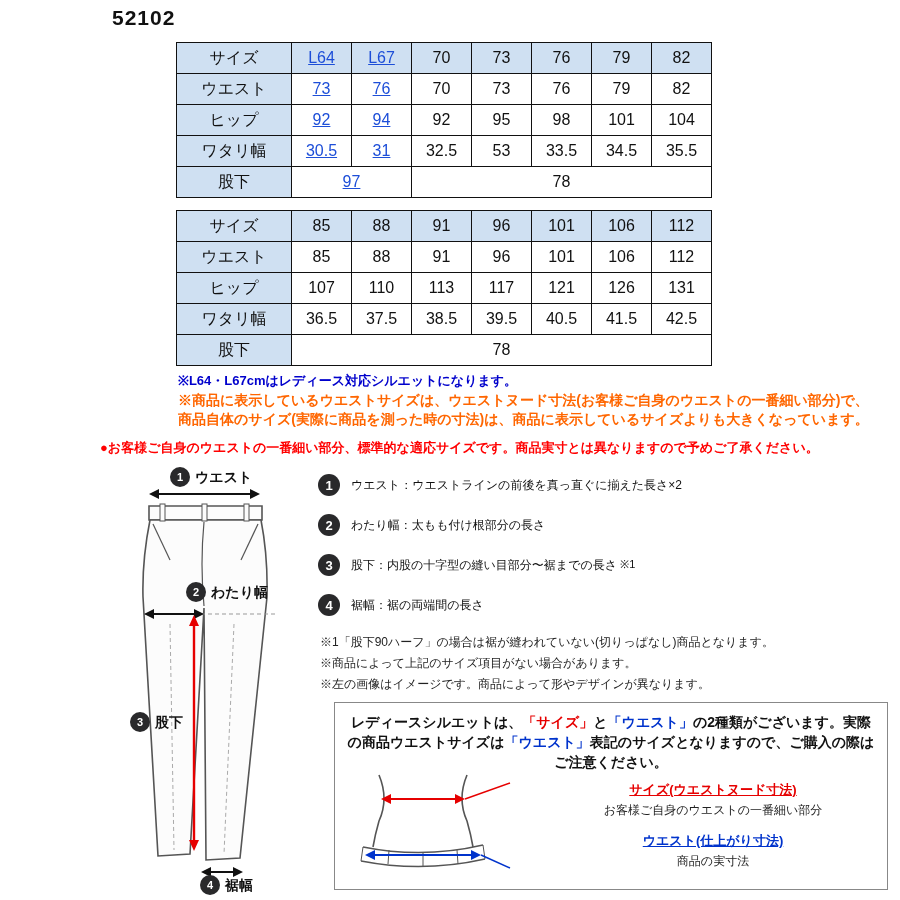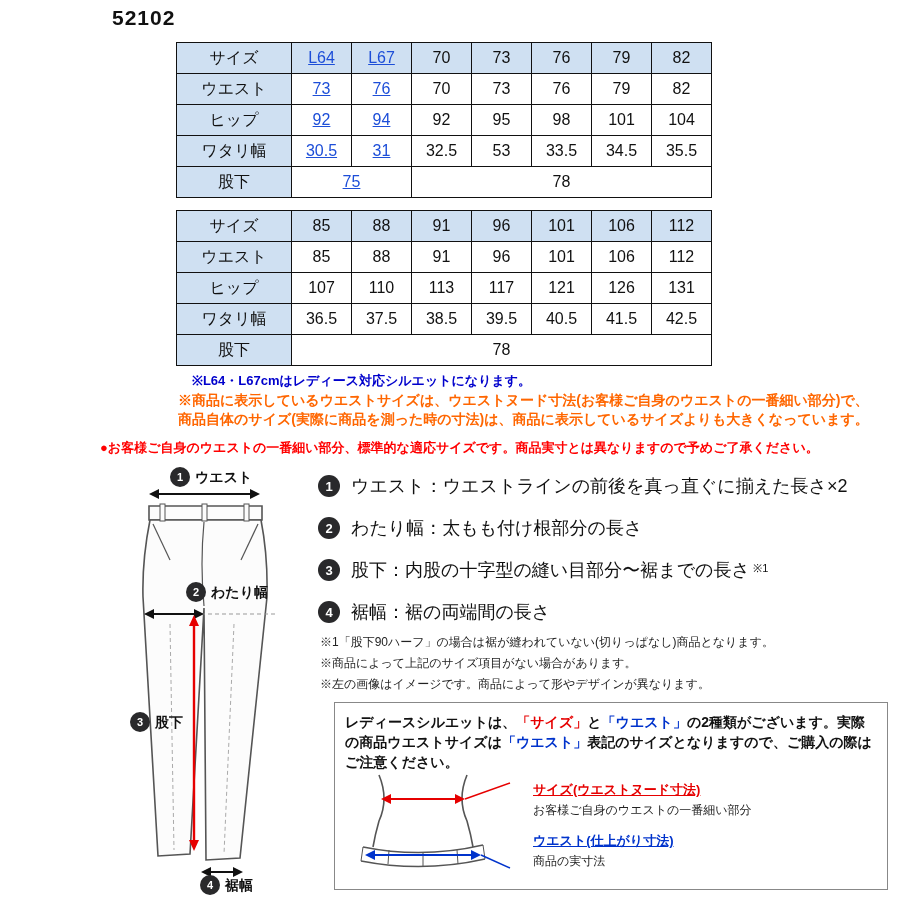--- a/index.html
+++ b/index.html
@@ -11,40 +11,40 @@
   .product-code { position:absolute; left:112px; top:6px; font-size:21px; font-weight:bold; letter-spacing:1px; }
 
   table.size-table { position:absolute; border-collapse:collapse; table-layout:fixed; background:#fff; }
   table.size-table td { border:1px solid #111; text-align:center; vertical-align:middle;
                         height:31px; font-size:16px; padding:0; }
   table.size-table td.hd { background:#cfe0f2; }
   .pink { color:#1d4ed8;text-decoration:underline; }
   .t1 { left:176px; top:42px; }
   .t2 { left:176px; top:210px; }
 
-  .note-blue   { position:absolute; left:178px; top:371px; color:#0000cc; font-size:13px; font-weight:bold;margin-left:14px; }
+  .note-blue   { position:absolute; left:178px; top:371px; color:#0000cc; font-size:13px; font-weight:bold; }
   .note-orange { position:absolute; left:178px; top:391px; color:#ff6600; font-size:14px; font-weight:bold; line-height:19px; width:714px; }
   .note-red    { position:absolute; left:100px; top:439px; color:#ff0000; font-size:13px; font-weight:bold; }
 
   .pants-diagram { position:absolute; left:128px; top:464px; }
   .circnum { fill:#ffffff; font-size:11px; font-weight:bold; text-anchor:middle; }
   .dlabel  { fill:#111; font-size:14px; font-weight:bold; }
 
   .measure-list { position:absolute; left:318px; top:474px; width:575px; }
   .m-item { display:flex; align-items:center; margin-bottom:18px; }
   .numcircle { width:22px; height:22px; border-radius:50%; background:#29292b; color:#fff;
                font-size:13px; font-weight:bold; display:inline-flex; align-items:center;
                justify-content:center; flex:0 0 22px; margin-right:11px; }
-  .m-text { font-size:18px; }
+  .m-text { font-size:12px; }
   .suffix { font-size:11px; margin-left:3px; align-self:flex-start; padding-top:2px; }
 
   .small-notes { position:absolute; left:320px; top:632px; font-size:12px; color:#222; line-height:21px; }
 
   .info-box { position:absolute; left:334px; top:702px; width:554px; height:188px;
-              border:1px solid #888; padding:9px 10px; }
+              border:1px solid #888; padding:9px 10px;text-align:center; }
   .box-text { font-size:14px; font-weight:bold; line-height:20px; }
   .red  { color:#e60000; }
   .blue { color:#0033cc; }
   .waist-svg { position:absolute; left:14px; top:66px; }
   .box-labels { position:absolute; left:198px; top:78px; width:360px; }
   .lbl { font-size:13px; font-weight:bold; text-decoration:underline; }
   .lbl-desc { font-size:12px; color:#222; margin:3px 0 13px 0; font-weight:normal; }
 </style>
 </head>
 <body>
@@ -100,21 +100,21 @@
       <td class="pink">30.5</td>
       <td class="pink">31</td>
       <td>32.5</td>
       <td>53</td>
       <td>33.5</td>
       <td>34.5</td>
       <td>35.5</td>
     </tr>
     <tr>
       <td class="hd">股下</td>
-      <td class="pink" colspan="2">75</td>
+      <td class="pink" colspan="2">97</td>
       <td colspan="5">78</td>
     </tr>
   </tbody>
     </table>
 
   <table class="size-table t2">
     <colgroup>
         <col style="width:115px">
         <col style="width:60px">
         <col style="width:60px">

